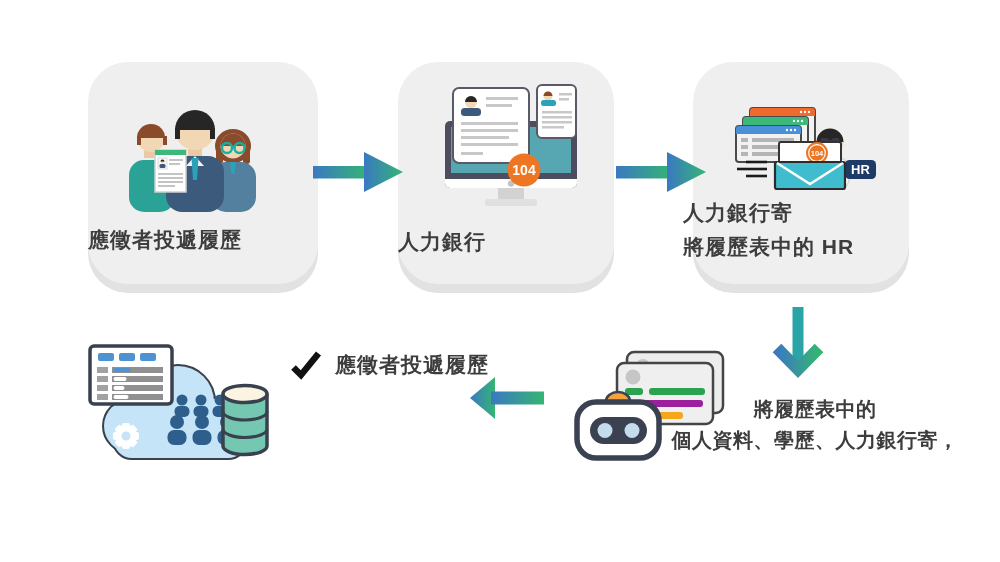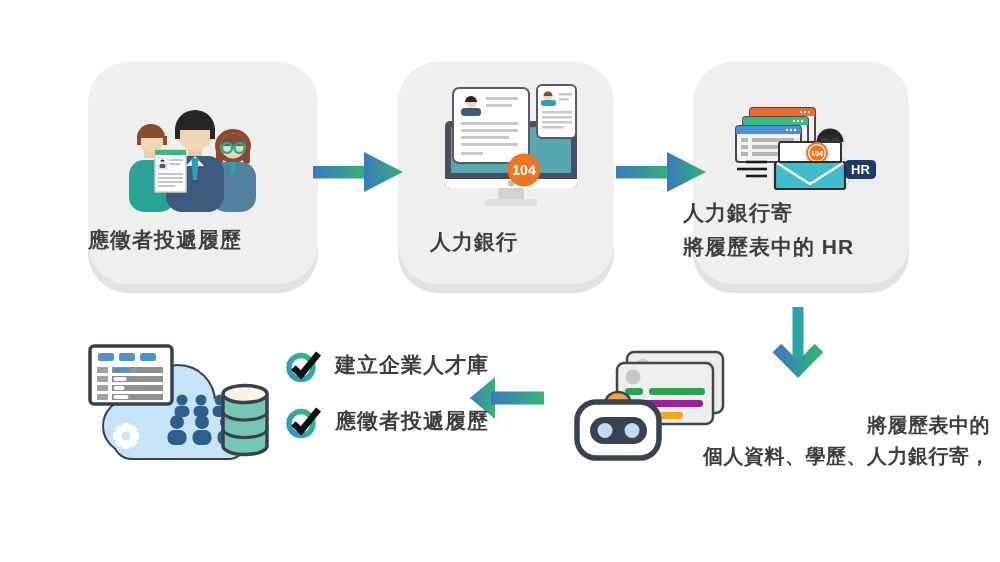--- a/index.html
+++ b/index.html
@@ -1,21 +1,21 @@
 <!DOCTYPE html>
 <html><head>
 <meta charset="utf-8">
 <style>
   html,body{margin:0;padding:0;background:#ffffff;}
   .canvas{position:relative;width:1000px;height:562px;background:#ffffff;overflow:hidden;
           font-family:"Liberation Sans","DejaVu Sans",sans-serif;}
   .step-box{position:absolute;background:#efefef;border-radius:40px;box-shadow:0 9px 0 #e2e2e2;}
   .box-label{position:absolute;text-align:left;font-size:21px;font-weight:700;color:#3d3d3d;letter-spacing:1px;}
   .two-line{line-height:34px;}
-  .note{position:absolute;text-align:right;font-size:20px;font-weight:700;color:#3d3d3d;line-height:31px;letter-spacing:.5px;margin-top:16px;}
+  .note{position:absolute;text-align:center;font-size:20px;font-weight:700;color:#3d3d3d;line-height:31px;letter-spacing:.5px;}
   .features{position:absolute;}
   .feature-row{display:flex;align-items:center;height:37px;margin-bottom:19px;
                font-size:21px;font-weight:700;color:#3d3d3d;letter-spacing:1px;}
   .feature-row svg{margin-right:13px;flex:none;}
   svg.abs{position:absolute;}
   svg text{font-family:"Liberation Sans","DejaVu Sans",sans-serif;}
 </style>
 </head>
 <body>
 
@@ -167,21 +167,21 @@
       <path d="M44,65 L77,86 L110,65" fill="none" stroke="#ffffff" stroke-width="2.5"></path>
     </g>
     <g stroke="#1b1b1b" stroke-width="2.6">
       <line x1="13" y1="64" x2="34" y2="64"></line>
       <line x1="4" y1="71" x2="34" y2="71"></line>
       <line x1="13" y1="78" x2="34" y2="78"></line>
     </g>
   </svg>
 
   <div class="box-label" style="left:88px;top:226px;width:230px;">應徵者投遞履歷</div>
-  <div class="box-label" style="left:398px;top:228px;width:195px;padding-left:32px;">人力銀行</div>
+  <div class="box-label" style="left:398px;top:228px;width:195px;">人力銀行</div>
   <div class="box-label two-line" style="left:683px;top:196px;width:236px;">
     <div>人力銀行寄</div>
     <div>將履歷表中的 HR</div>
   </div>
 
   <svg class="abs" style="left:313px;top:152px" width="90" height="40" viewBox="0 0 90 40">
     <defs>
       <linearGradient id="gradFlow" x1="0" y1="0" x2="1" y2="0">
         <stop offset="0" stop-color="#3a79c1"></stop>
           <stop offset="1" stop-color="#35b573"></stop>
@@ -266,33 +266,20 @@
         <rect x="27.5" y="44" width="11" height="4" rx="2" fill="#ffffff"></rect>
       <rect x="11" y="52" width="11" height="6" fill="#a2a2a2"></rect>
         <rect x="26" y="52" width="51" height="6" fill="#909090"></rect>
         <rect x="27.5" y="53" width="15" height="4" rx="2" fill="#ffffff"></rect>
     </g>
   </svg>
 
   <div class="features" style="left:286px;top:346px;">
     <div class="feature-row">
       <svg width="36" height="36" viewBox="0 0 36 36">
-        <defs>
-          <linearGradient id="gradChk" x1="0" y1="1" x2="1" y2="0">
-            <stop offset="0" stop-color="#2f94cf"></stop>
-              <stop offset="1" stop-color="#38b977"></stop>
-          </linearGradient>
-        </defs>
-        <circle cx="15" cy="20.5" r="12" fill="none" stroke="url(#gradChk)" stroke-width="5.5"></circle>
-        <path d="M7.5,20.5 L15,28 L32.5,6.5" fill="none" stroke="#111111" stroke-width="6.5"></path>
-      </svg>
-      <span>建立企業人才庫</span>
-    </div>
-    <div class="feature-row">
-      <svg width="36" height="36" viewBox="0 0 36 36">
         <circle cx="15" cy="20.5" r="12" fill="none" stroke="url(#gradChk)" stroke-width="5.5"></circle>
         <path d="M7.5,20.5 L15,28 L32.5,6.5" fill="none" stroke="#111111" stroke-width="6.5"></path>
       </svg>
       <span>應徵者投遞履歷</span>
     </div>
   </div>
 
   <svg class="abs" style="left:565px;top:344px" width="175" height="121" viewBox="0 0 175 121">
     <g>
       <rect x="62" y="8" width="96" height="61" rx="7" fill="#ededed" stroke="#454545" stroke-width="2.5"></rect>

